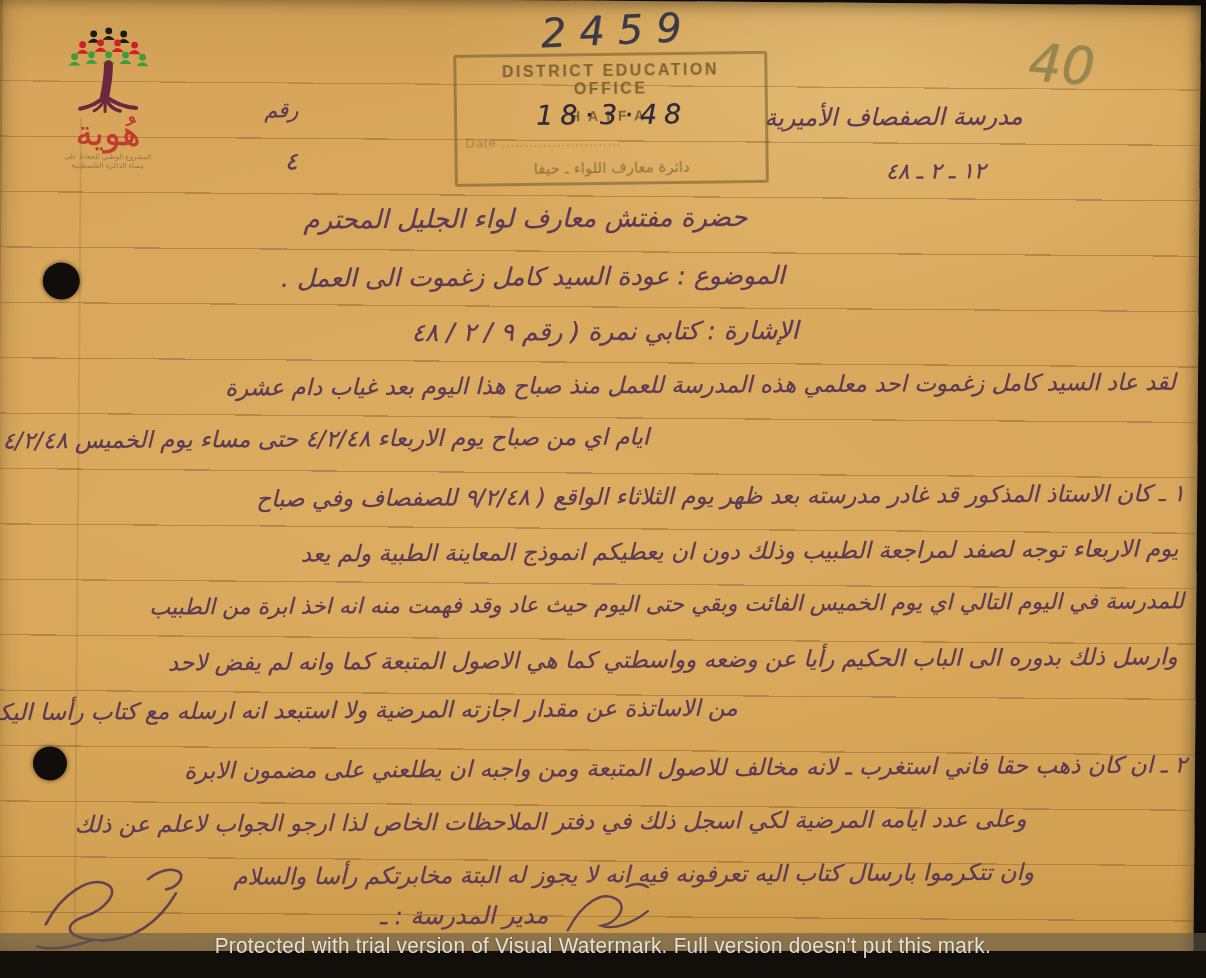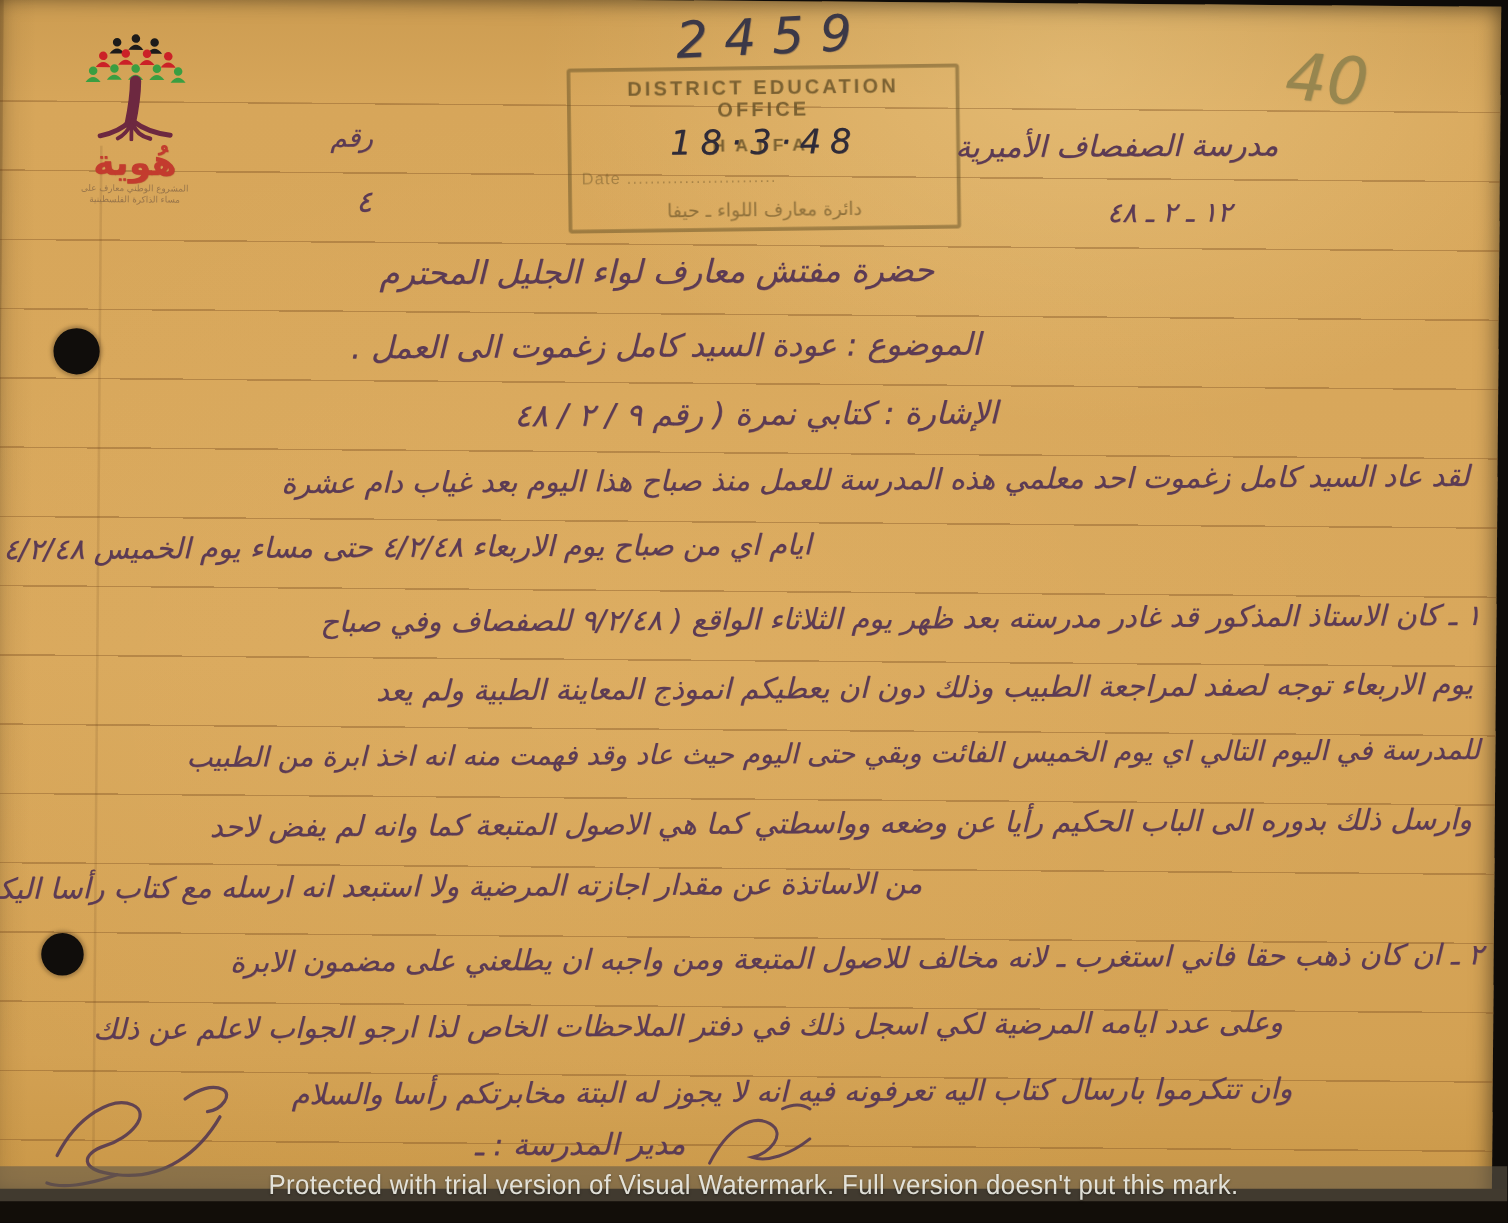--- a/index.html
+++ b/index.html
@@ -69,33 +69,33 @@
   .stamp .s4{font-size:15px;direction:rtl;opacity:.8;font-family:"DejaVu Sans",sans-serif;}
   .stamp-date{
     position:absolute;left:542px;top:98px;font-size:27px;font-style:italic;
     letter-spacing:7px;color:#2f2b38;transform:rotate(-1deg);
     text-shadow:.4px .4px .4px rgba(40,36,55,.6);
     font-family:"DejaVu Sans",sans-serif;
   }
   
   .logo{position:absolute;left:66px;top:30px;width:96px;height:148px;text-align:center;}
   .logo .word{
-    font-size:29px;font-weight:bold;color:#c33b2e;
+    font-size:35px;font-weight:normal;color:#c33b2e;
     font-family:"DejaVu Sans",sans-serif;margin-top:-4px;
     text-shadow:.4px .4px .6px rgba(160,40,30,.5);
   }
   .logo .tag{font-size:7px;line-height:9px;color:#97744a;font-family:"DejaVu Sans",sans-serif;}
   
   .sig-svg{position:absolute;pointer-events:none;}
   
   .bottom-band{position:absolute;left:0;top:951px;width:1206px;height:27px;background:#120e09;}
   .wm-bar{
-    position:absolute;left:0;top:933px;width:1206px;height:28px;
+    position:absolute;left:0;top:933px;width:1206px;height:18px;
     background:rgba(96,89,74,.60);
-    display:flex;align-items:flex-end;justify-content:center;
+    display:flex;align-items:flex-start;justify-content:center;
   }
   .wm-bar .wm-text{
     font-family:"Liberation Sans",sans-serif;font-size:22px;color:rgba(238,238,230,.92);
     transform:scaleX(.94);letter-spacing:.3px;text-shadow:0 1px 2px rgba(0,0,0,.4);
   }
 </style>
 </head>
 <body>
 
 <div class="paper">
@@ -143,21 +143,21 @@
         <path d="M48,38 C48,52 46,62 44,72" stroke-width="9"></path>
         <path d="M44,70 C38,76 30,80 20,82" stroke-width="4"></path>
         <path d="M45,72 C42,78 38,82 34,84" stroke-width="3"></path>
         <path d="M46,72 C48,78 52,82 60,84" stroke-width="3.5"></path>
         <path d="M46,70 C54,76 64,80 76,81" stroke-width="4"></path>
         <path d="M45,73 L45,85" stroke-width="3"></path>
       </g>
     </svg>
     <div class="word">هُوية</div>
     <div class="tag">
-      <div>المشروع الوطني معارف على</div>
+      <div>المشروع الوطني للحفاظ على</div>
       <div>مساء الذاكرة الفلسطينية</div>
     </div>
   </div>
 
   <div class="stamp">
     <div class="s1">DISTRICT EDUCATION OFFICE</div>
     <div class="s2">HAIFA</div>
     <div class="s3">Date ..........................</div>
     <div class="s4">دائرة معارف اللواء ـ حيفا</div>
   </div>

